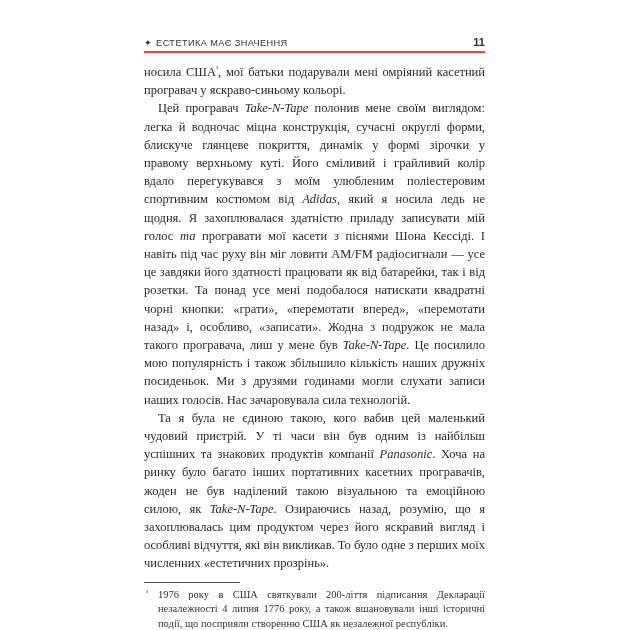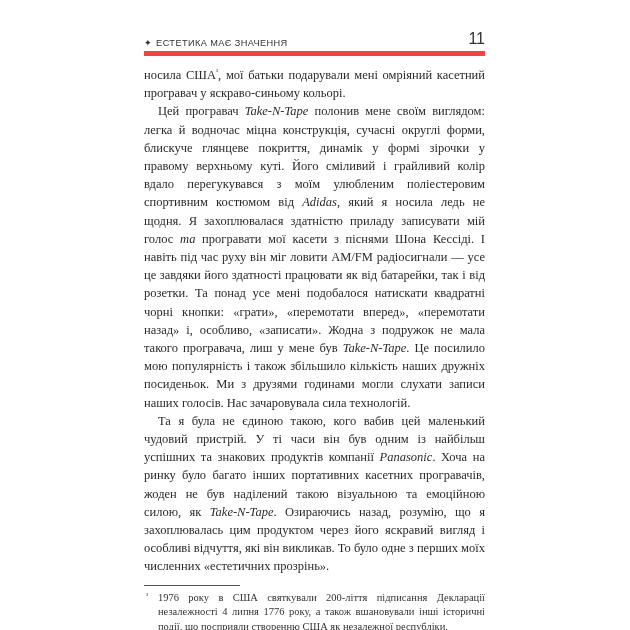--- a/index.html
+++ b/index.html
@@ -4,30 +4,30 @@
   <style>
     html, body { margin: 0; padding: 0; }
     body {
       width: 630px; height: 630px; background: #ffffff; position: relative;
       overflow: hidden; color: #2a2a2a;
       font-family: "Liberation Serif", "DejaVu Serif", serif;
     }
     .page { position: absolute; left: 144px; top: 34px; width: 341px; }
     .running-head {
       display: flex; justify-content: space-between; align-items: flex-end;
-      border-bottom: 5px solid #ef4444; padding-bottom: 3px; height: 14px;
+      border-bottom: 2px solid #ef4444; padding-bottom: 3px; height: 14px;
     }
     .running-title {
       font-family: "Liberation Sans", "DejaVu Sans", sans-serif;
       font-size: 9.2px; letter-spacing: 0.4px; color: #333;
     }
     .running-title .star { font-weight: bold; margin-right: 4px; }
     .page-number {
       font-family: "Liberation Sans", "DejaVu Sans", sans-serif;
-      font-size: 16px; font-weight: normal; color: #333;
+      font-size: 11px; font-weight: bold; color: #333;
     }
     .body-text { margin-top: 10px; font-size: 12.5px; line-height: 18.2px; text-align: justify; }
     .para { margin: 0; text-indent: 0; }
     .para.indent { text-indent: 14px; }
     .sup { font-size: 7px; vertical-align: super; line-height: 0; }
     .footnote-rule { width: 96px; border-top: 1px solid #555; margin-top: 9px; }
     .footnote { margin-top: 5px; font-size: 10.5px; line-height: 14.5px; text-align: justify;
       padding-left: 14px; position: relative; color: #333; }
     .footnote .marker { position: absolute; left: 2px; top: -2px; font-size: 7px; }
   </style>

